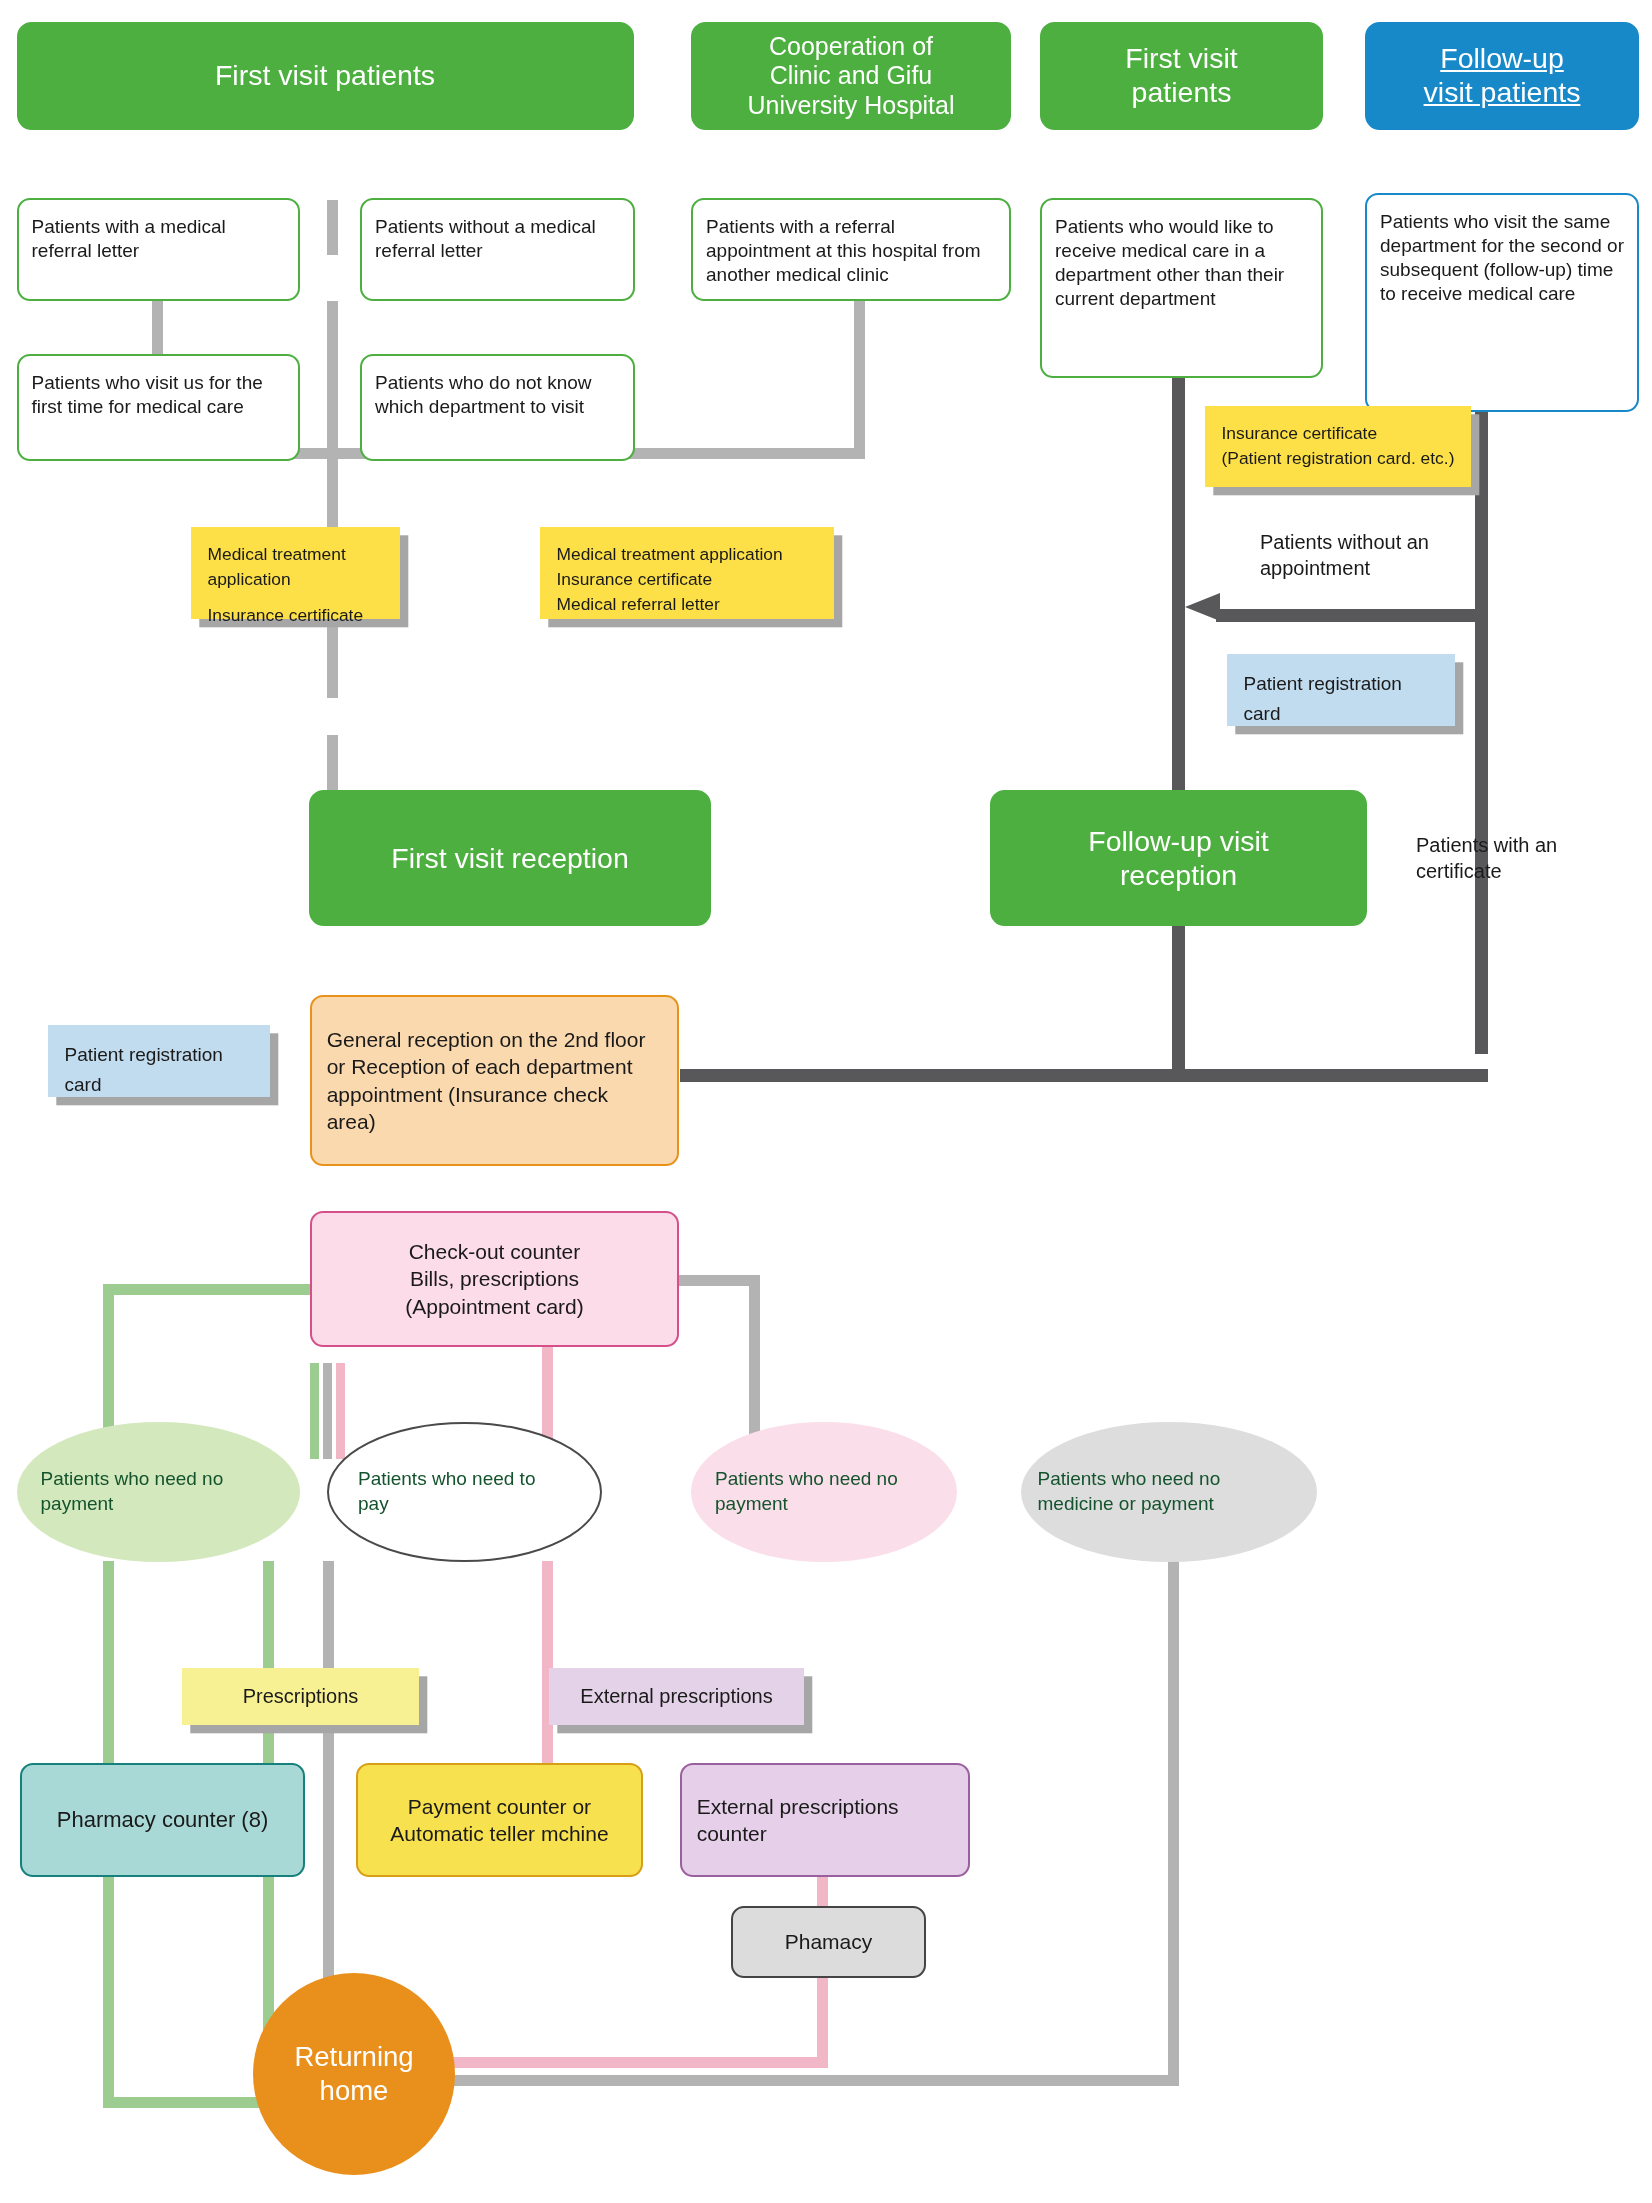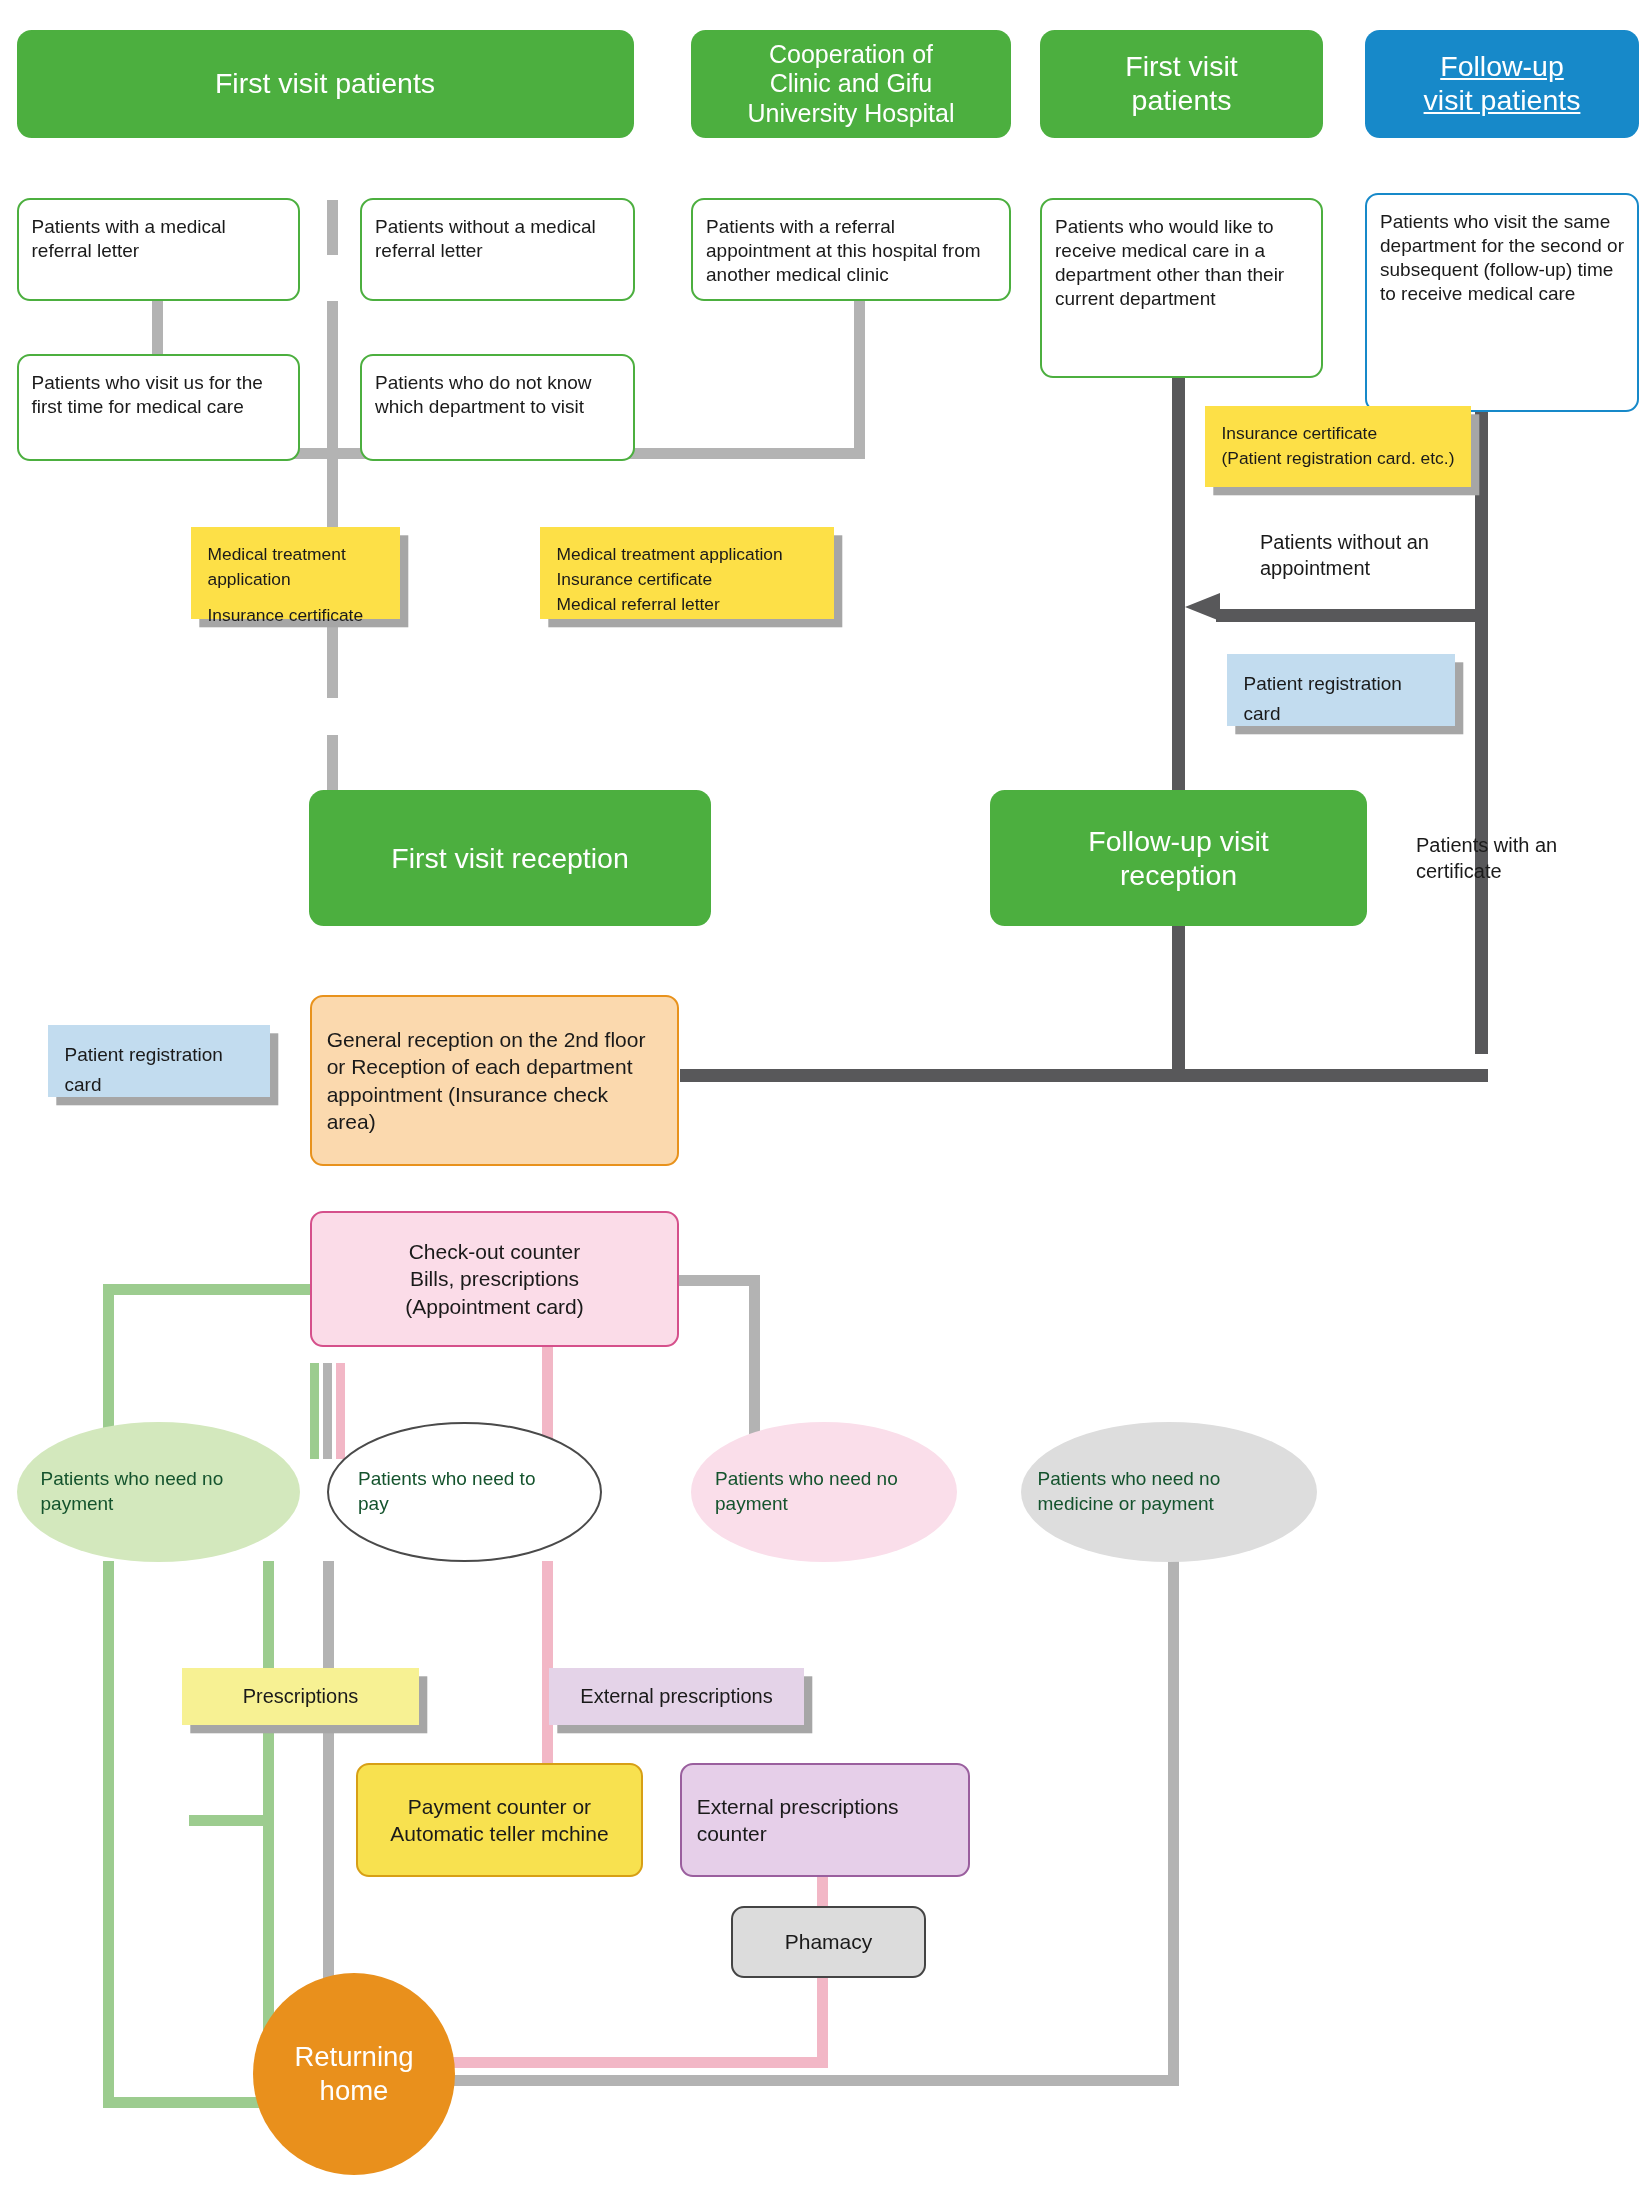--- a/index.html
+++ b/index.html
@@ -11,21 +11,21 @@
   .conn.gray{background:#b3b3b3;}
   .conn.dark{background:#58585a;}
   .conn.green{background:#9ccc8f;}
   .conn.pink{background:#f2b7c6;}
 
   
   .node{position:absolute;box-sizing:border-box;display:flex;}
   .node .txt{width:100%;}
 
   .hdr{border-radius:14.7px;color:#ffffff;align-items:center;justify-content:flex-start;
-       text-align:center;font-size:28.5px;line-height:1.18;padding:7.3px 9.2px;margin-top:8px;}
+       text-align:center;font-size:28.5px;line-height:1.18;padding:7.3px 9.2px;}
   .hdr.green{background:#4caf3f;}
   .hdr.blue{background:#1789c9;text-decoration:underline;}
 
   .desc{background:#ffffff;border:2.8px solid #4caf3f;border-radius:13px;
         align-items:flex-start;color:#1a1a1a;font-size:19px;line-height:1.26;
         padding:14.7px 13px 9.2px 13px;}
   .desc.blue{border-color:#1789c9;}
 
   .note{align-items:flex-start;color:#1a1a1a;font-size:17.4px;line-height:1.58;
         padding:14.7px 14.7px 13px 16.5px;box-shadow:8.3px 8.3px 0 0 #a6a6a6;}
@@ -229,20 +229,23 @@
   <div class="node proc orange" style="left:310px;top:995px;width:369px;height:171px;">
     <span class="txt">General reception on the 2nd floor or Reception of each department appointment (Insurance check area)</span>
   </div>
 
   <div class="node proc pink" style="left:310px;top:1211px;width:369px;height:136px;white-space:pre-line;">
     <span class="txt">Check-out counter
 Bills, prescriptions
 (Appointment card)</span>
   </div>
 
+  <div class="node proc teal" style="left:20px;top:1763px;width:285px;height:114px;">
+    <span class="txt">Pharmacy counter (8)</span>
+  </div>
 
   <div class="node proc yellow" style="left:356px;top:1763px;width:287px;height:114px;white-space:pre-line;">
     <span class="txt">Payment counter or
 Automatic teller mchine</span>
   </div>
 
   <div class="node proc lilac" style="left:680px;top:1763px;width:290px;height:114px;">
     <span class="txt">External prescriptions counter</span>
   </div>
 

